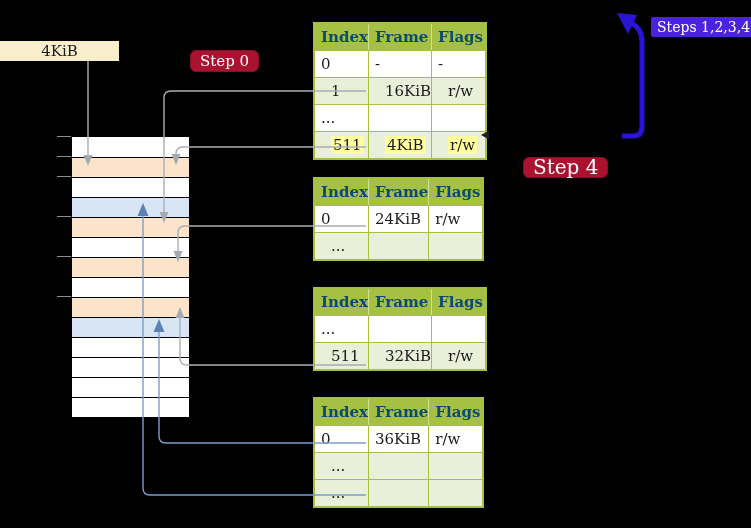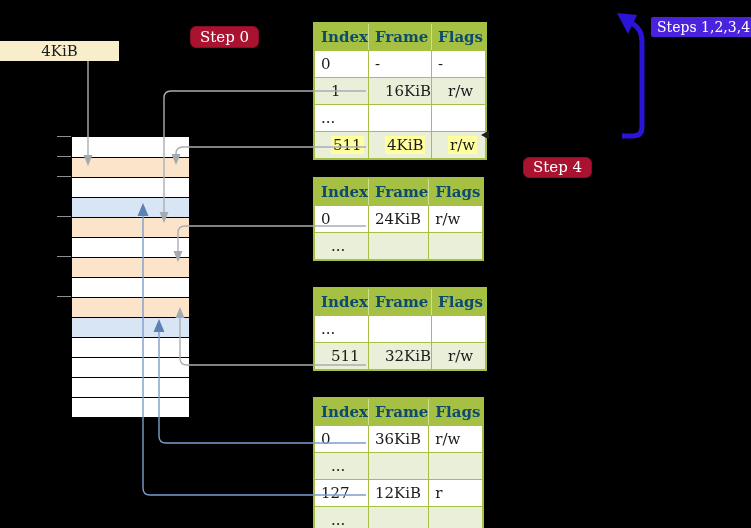--- a/index.html
+++ b/index.html
@@ -11,23 +11,23 @@
   }
   html,body{margin:0;padding:0;background:#000;}
   #canvas{position:relative;width:751px;height:528px;background:#000;overflow:hidden;
           font-family:"DejaVu Serif","Liberation Serif",serif;}
   .abs{position:absolute;}
   
   #frameBox{left:0;top:41px;width:119px;height:20px;background:var(--frame-box-tan);
             color:#1a1a1a;font-size:15px;line-height:20px;text-align:center;}
   
   .badge{color:#fff;white-space:nowrap;}
-  #step0{left:190px;top:26px;height:20px;line-height:20px;padding:0 9px;font-size:15px;
+  #step0{left:190px;top:50px;height:20px;line-height:20px;padding:0 9px;font-size:15px;
          background:var(--badge-red);border-radius:6px;border:1px solid #870e27;}
-  #step4{left:523px;top:157px;height:19px;line-height:19px;padding:0 9px;font-size:15px;
+  #step4{left:523px;top:157px;height:19px;line-height:19px;padding:0 9px;font-size:20px;
          background:var(--badge-red);border-radius:6px;border:1px solid #870e27;}
   #steps123{left:511px;top:20px;height:17px;line-height:17px;padding:0 7px;font-size:14px;
          background:var(--badge-red);border-radius:2px;}
   #steps1234{left:651px;top:17px;height:20px;line-height:20px;padding:0 6px;font-size:14px;
          background:var(--badge-blue);border-radius:2px;}
   
   #memcol{left:71px;top:136px;width:119px;height:282px;border:1px solid #000;
           box-sizing:border-box;background:#fff;}
   .mrow{height:20px;box-sizing:border-box;}
   .mrow+.mrow{border-top:1px solid #000;}
@@ -185,25 +185,20 @@
         <tr>
           <td>0</td>
           <td>36KiB</td>
           <td>r/w</td>
         </tr>
         <tr class="shaded">
           <td>...</td>
           <td></td>
           <td></td>
         </tr>
-        <tr>
-          <td>127</td>
-          <td>12KiB</td>
-          <td>r</td>
-        </tr>
         <tr class="shaded">
           <td>...</td>
           <td></td>
           <td></td>
         </tr>
       </tbody>
     </table>
 
   <svg id="overlay" class="abs" width="751" height="528" viewBox="0 0 751 528">
 

